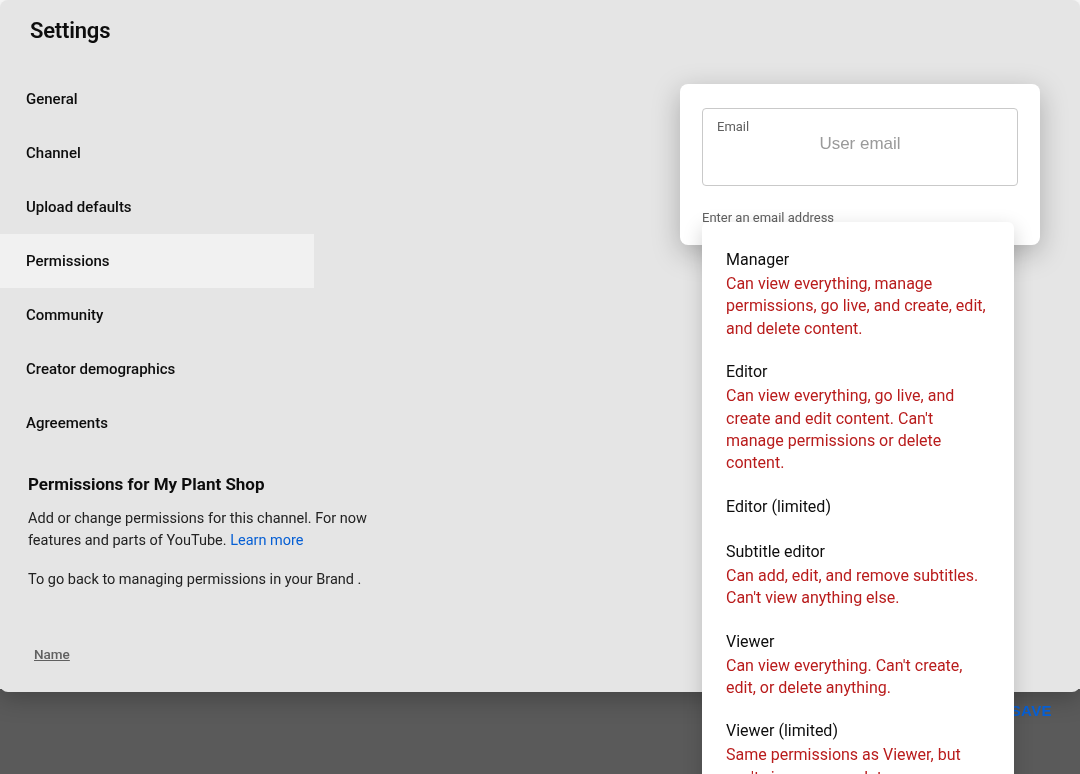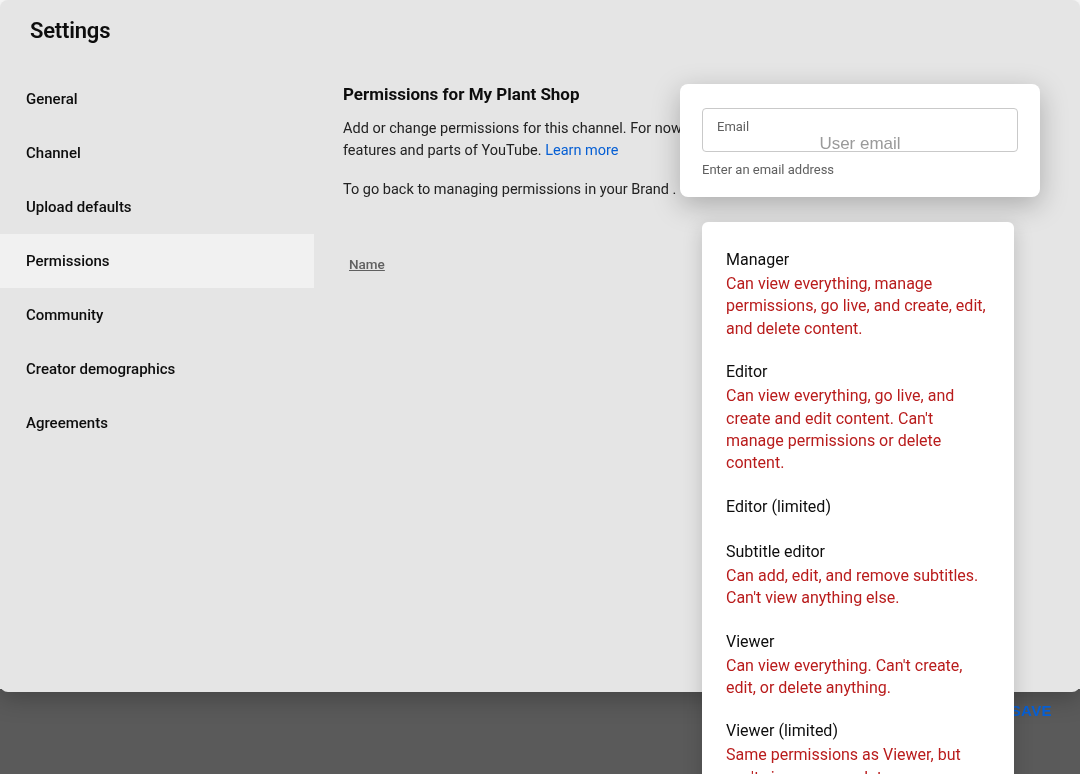--- a/index.html
+++ b/index.html
@@ -2,40 +2,40 @@
 <html><head>
 <meta charset="utf-8">
 <style>
   * { box-sizing: border-box; margin: 0; padding: 0; }
   html, body { width: 1080px; height: 774px; font-family: Roboto, Arial, sans-serif; background: #fff; color: #0d0d0d; overflow: hidden; }
   .app { position: relative; width: 1080px; height: 774px; }
   .backdrop { position: absolute; left: 0; right: 0; bottom: 0; height: 85px; background: #5a5a5a; }
   .dialog { position: absolute; left: 0; top: 0; width: 1080px; height: 692px; background: #e5e5e5; border-radius: 8px; box-shadow: 0 6px 24px rgba(0,0,0,0.25); overflow: visible; }
   .header { padding: 18px 30px 16px 30px; }
   .header h1 { font-size: 22px; font-weight: 600; letter-spacing: -0.2px; }
-  .body { display: flex; height: 620px; border-top: 1px solid #e5e5e5; border-bottom: 1px solid #e5e5e5; }
+  .body { display: flex; height: 620px; border-top: 1px solid #e5e5e5; border-bottom: 1px solid #e5e5e5; flex-direction: column; }
   .sidebar { width: 315px; border-right: 1px solid #e5e5e5; padding-top: 12px; }
   .side-item { padding: 18px 26px; font-size: 15px; font-weight: 500; color: #0d0d0d; cursor: pointer; }
   .side-item.active { background: #f1f1f1; }
   .main { flex: 1; padding: 24px 28px 0 28px; position: relative; }
   .main h2 { font-size: 17px; font-weight: 700; margin-bottom: 14px; }
   .desc { font-size: 14.5px; color: #222; line-height: 1.55; max-width: 640px; }
   .desc a { color: #065fd4; text-decoration: none; }
   .desc2 { margin-top: 18px; font-size: 14.5px; color: #222; }
   .table-head { margin-top: 44px; padding: 14px 6px; border-bottom: 1px solid #e5e5e5; color: #606060; font-size: 13.5px; font-weight: 500; text-decoration: underline; }
   .footer { display: flex; justify-content: flex-end; align-items: center; height: 63px; padding: 0 28px; }
   .save-btn { color: #065fd4; font-size: 15px; font-weight: 600; letter-spacing: 0.4px; background: none; border: none; cursor: pointer; }
 
   
   .invite-panel { position: absolute; left: 680px; top: 84px; width: 360px; background: #fff; border-radius: 8px; box-shadow: 0 8px 28px rgba(0,0,0,0.25); padding: 24px 22px 20px 22px; }
-  .email-field { position: relative; border: 1px solid #c9c9c9; border-radius: 4px; height: 44px; padding: 10px 14px 6px 14px; }
+  .email-field { position: relative; border: 1px solid #c9c9c9; border-radius: 4px; height: 78px; padding: 10px 14px 6px 14px; }
   .email-label { font-size: 13px; color: #606060; }
   .email-input { width: 100%; border: none; outline: none; font-size: 17px; color: #404040; margin-top: 0; background: transparent; text-align: center; }
   .email-input::placeholder { color: #9a9a9a; }
-  .helper { font-size: 13px; color: #606060; margin-top: 10px; }
+  .helper { font-size: 13px; color: #606060; margin-top: 24px; }
 
   
   .roles { position: absolute; left: 702px; top: 222px; width: 312px; background: #fff; border-radius: 6px; box-shadow: 0 6px 20px rgba(0,0,0,0.18); padding: 18px 0 20px 0; }
   .role-item { padding: 10px 24px 12px 24px; cursor: pointer; }
   .role-title { font-size: 16px; color: #0d0d0d; margin-bottom: 4px; }
   .role-desc { font-size: 16px; color: #b91c1c; line-height: 1.4; }
 </style>
 </head>
 <body>
 <div class="app">

